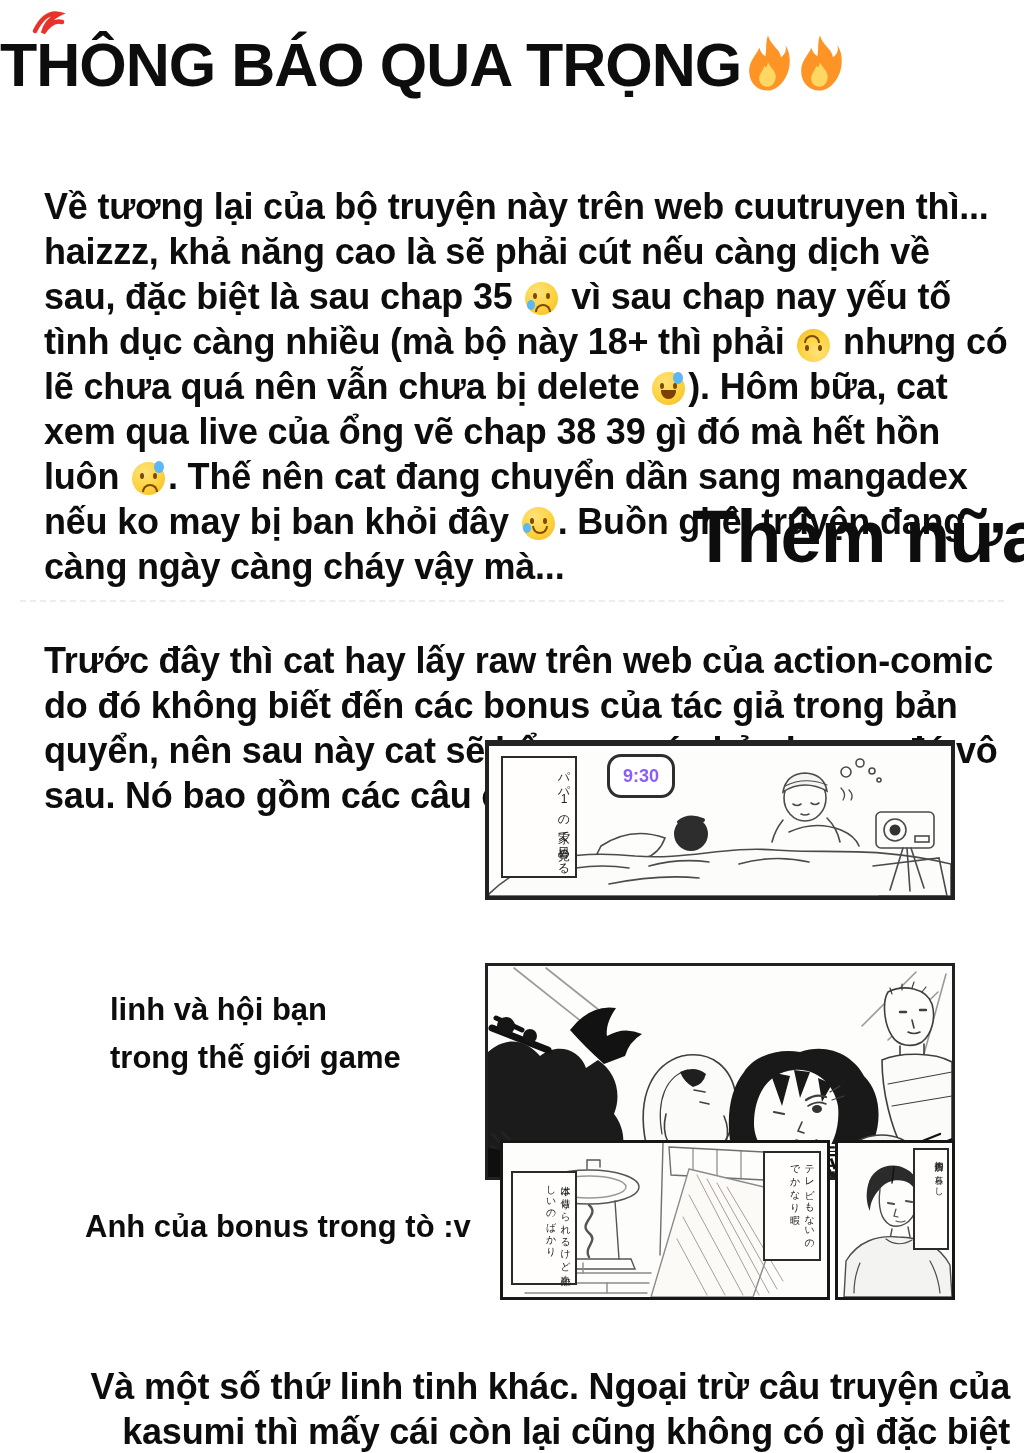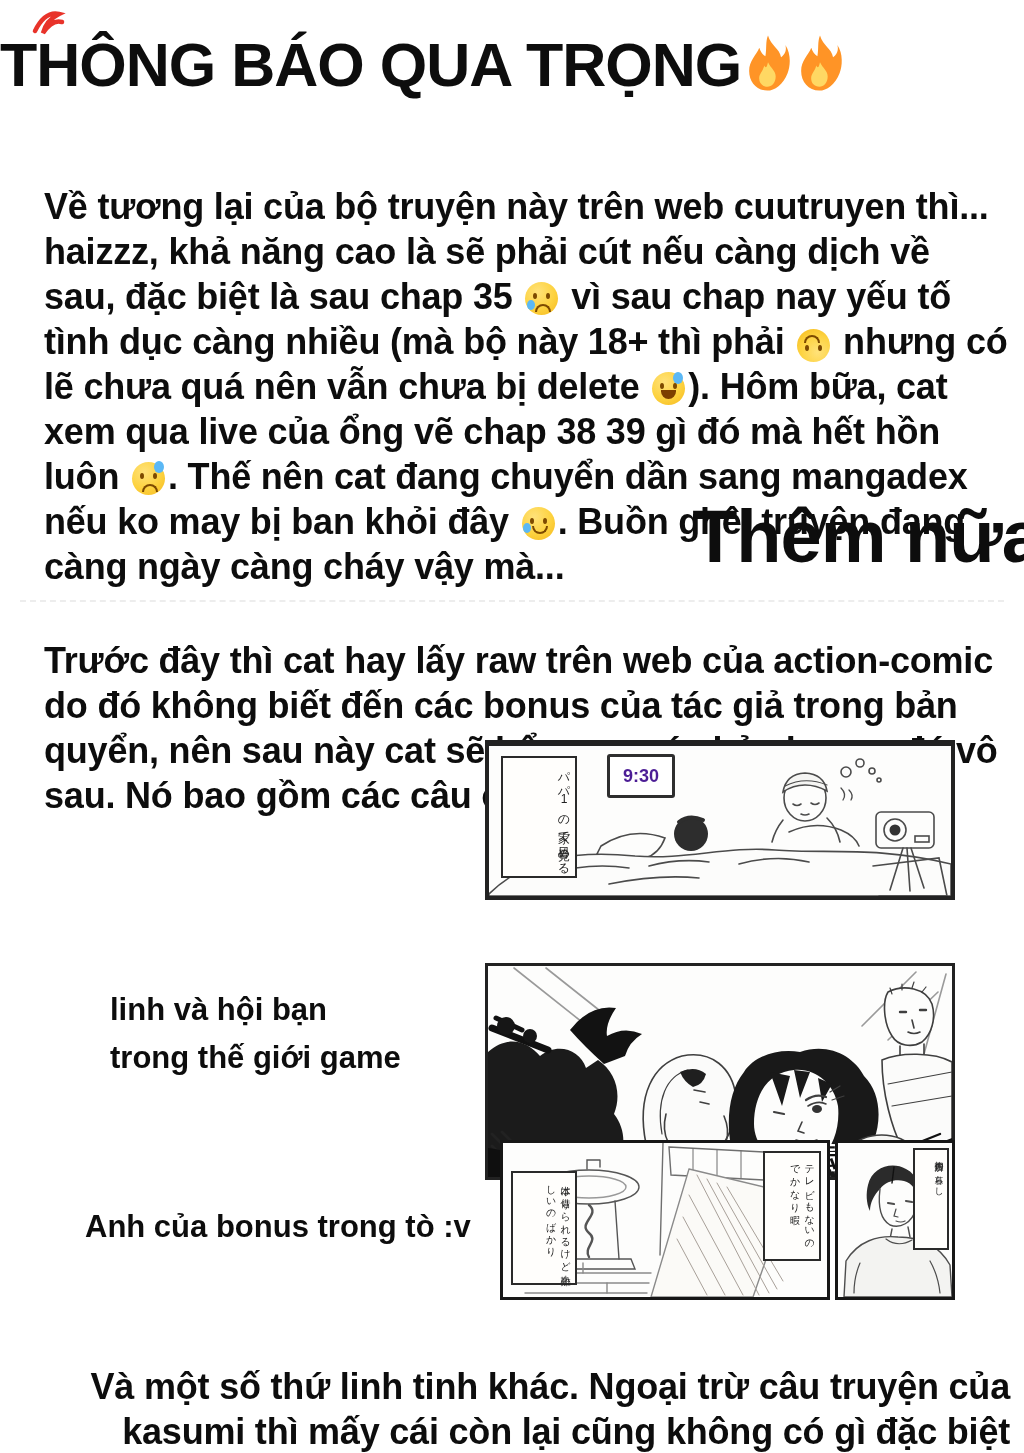--- a/index.html
+++ b/index.html
@@ -59,22 +59,22 @@
 
   .vsign{position:absolute;background:#fffefc;border:2px solid #2a2a2a;box-sizing:border-box;
          writing-mode:vertical-rl;text-orientation:upright;font-size:11px;line-height:1.45;
          padding:5px 3px;color:#222;font-weight:400;letter-spacing:1px;}
   .sign-p1{left:12px;top:10px;width:76px;height:122px;font-size:12px;}
   .sign-p3a{left:8px;top:28px;width:66px;height:114px;font-size:10px;}
   .sign-p3b{left:260px;top:8px;width:58px;height:110px;font-size:10px;}
   .sign-p3c{right:3px;top:5px;width:36px;height:102px;font-size:9px;padding:4px 2px;}
 
   .clock{position:absolute;left:118px;top:8px;width:62px;height:38px;border:3px solid #2e2e2e;
-         border-radius:3px;display:flex;align-items:center;justify-content:center;
-         font-size:18px;font-weight:700;color:#4c1d95;background:#fff;}
+         border-radius:14px;display:flex;align-items:center;justify-content:center;
+         font-size:18px;font-weight:700;color:#8b5cf6;background:#fff;}
 
   .jp-title{position:absolute;bottom:2px;left:0;width:100%;text-align:center;
             font-size:27px;font-weight:700;letter-spacing:3px;color:#101010;
             text-shadow:-2px 0 #fff,2px 0 #fff,0 -2px #fff,0 2px #fff,
                         -2px -2px #fff,2px 2px #fff,-2px 2px #fff,2px -2px #fff;}
 </style>
 </head>
 <body>
 
 <div class="page">

